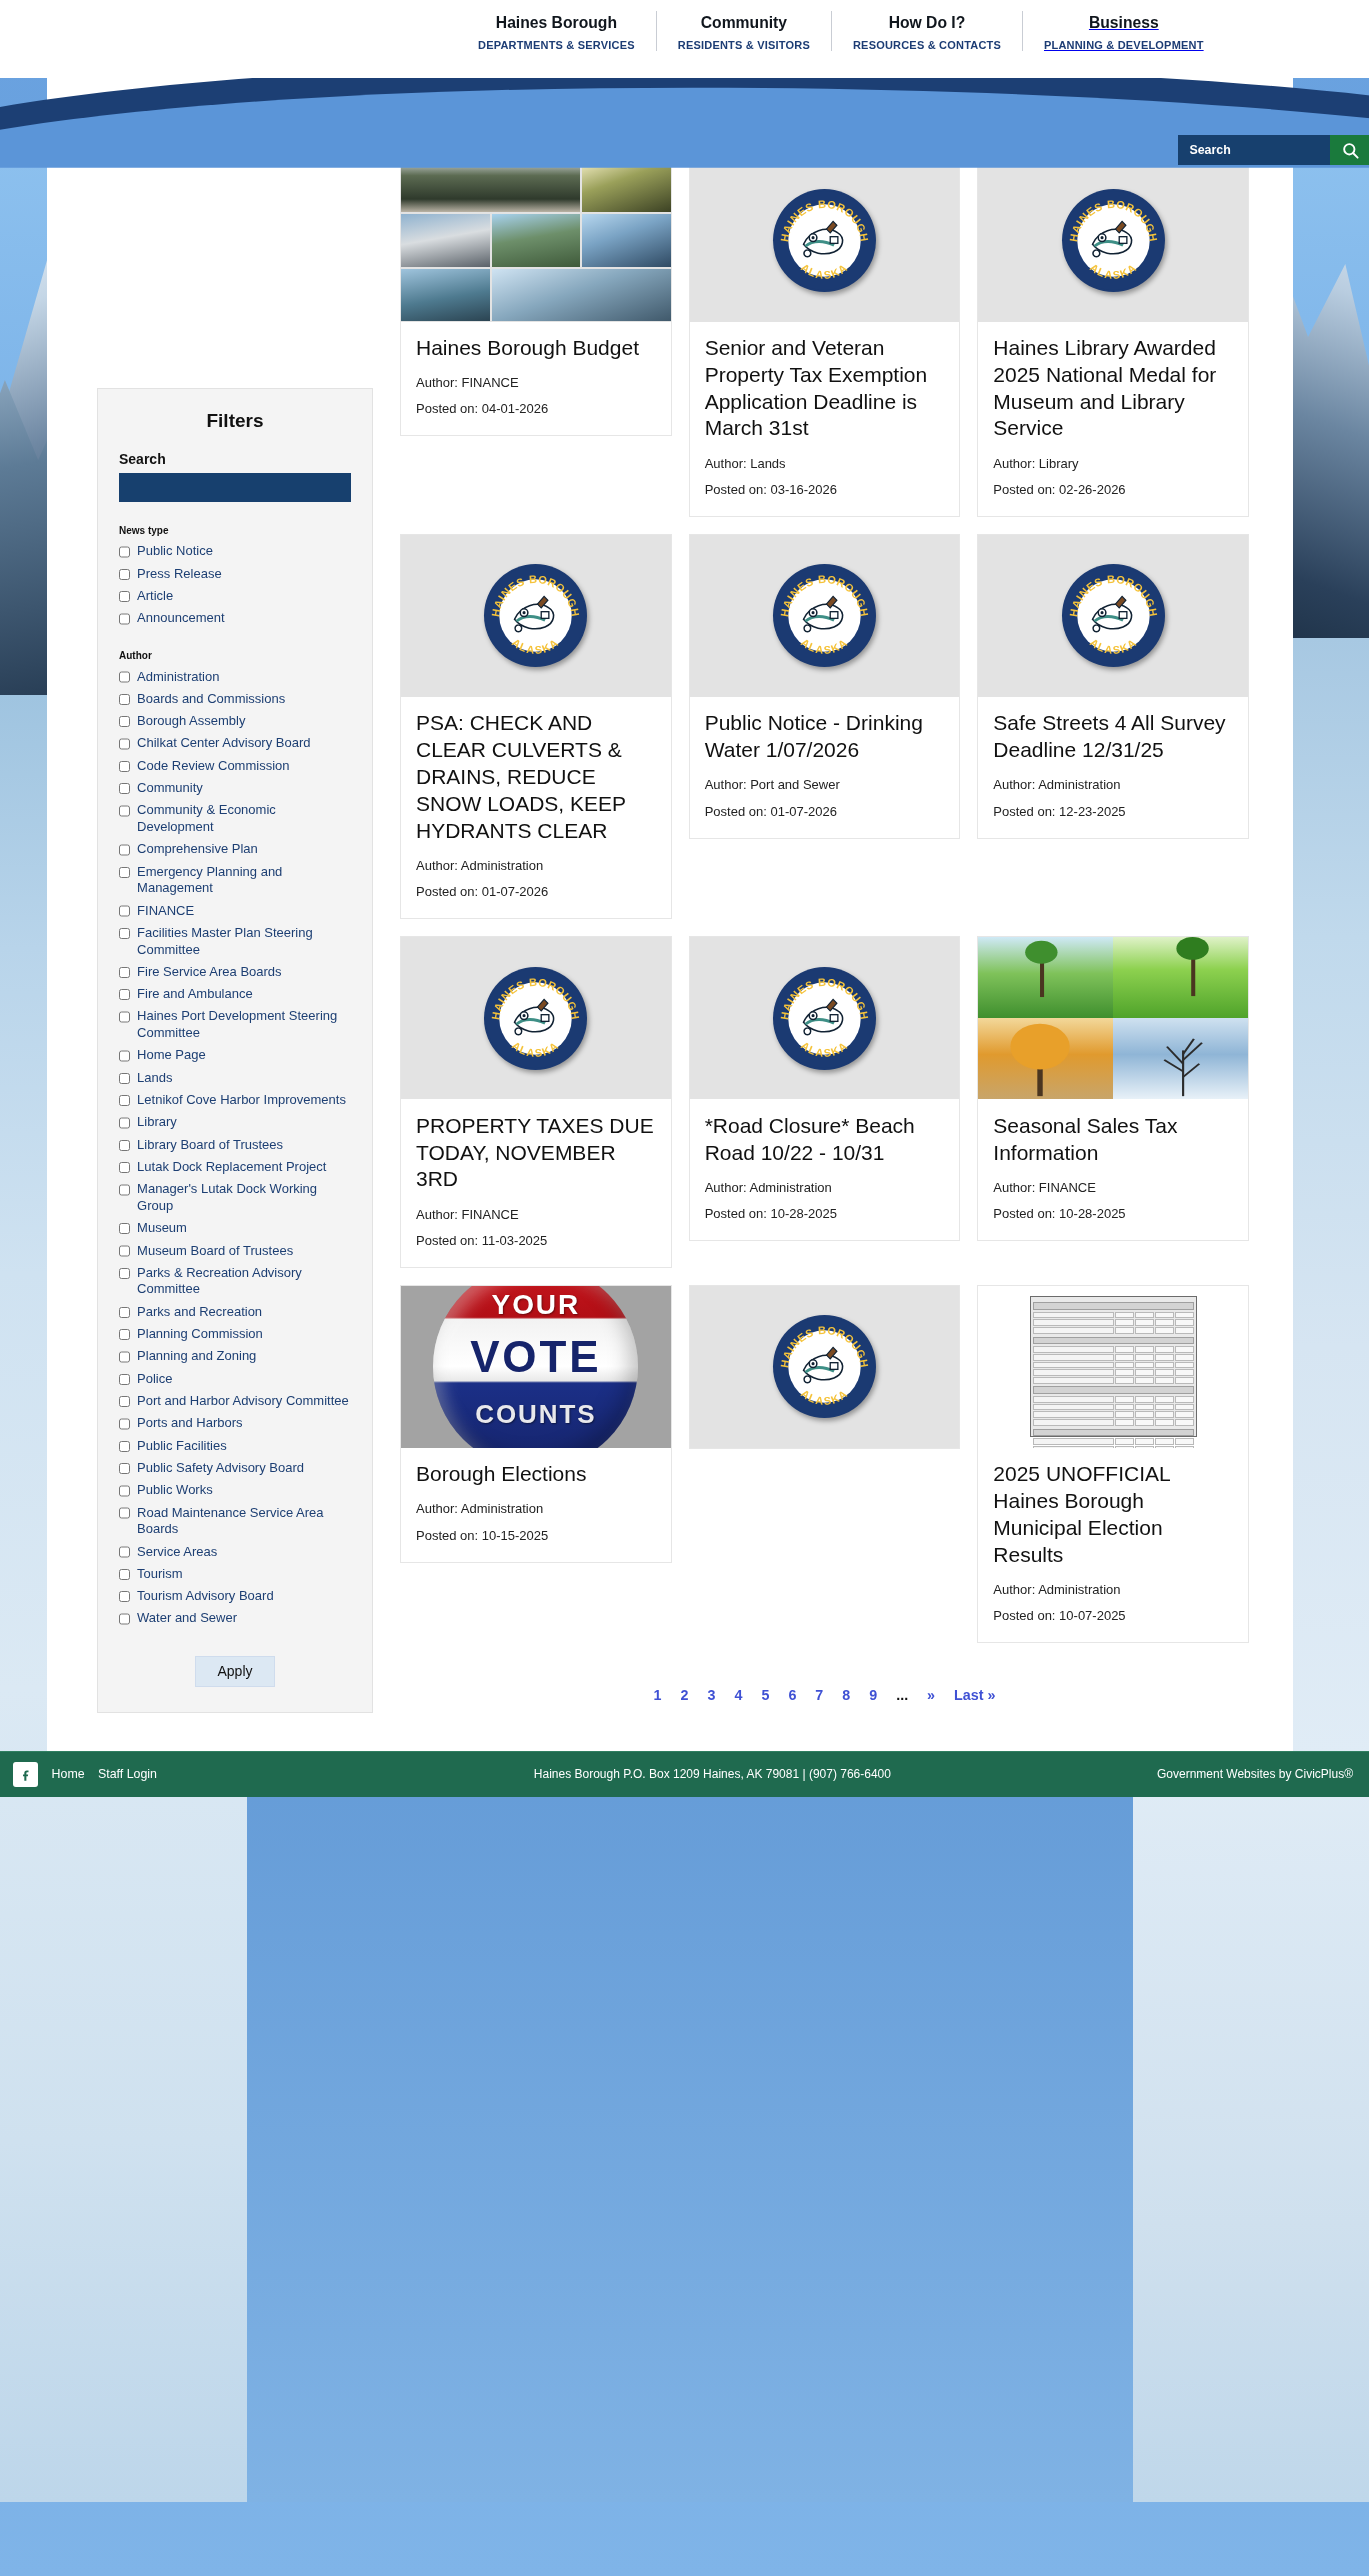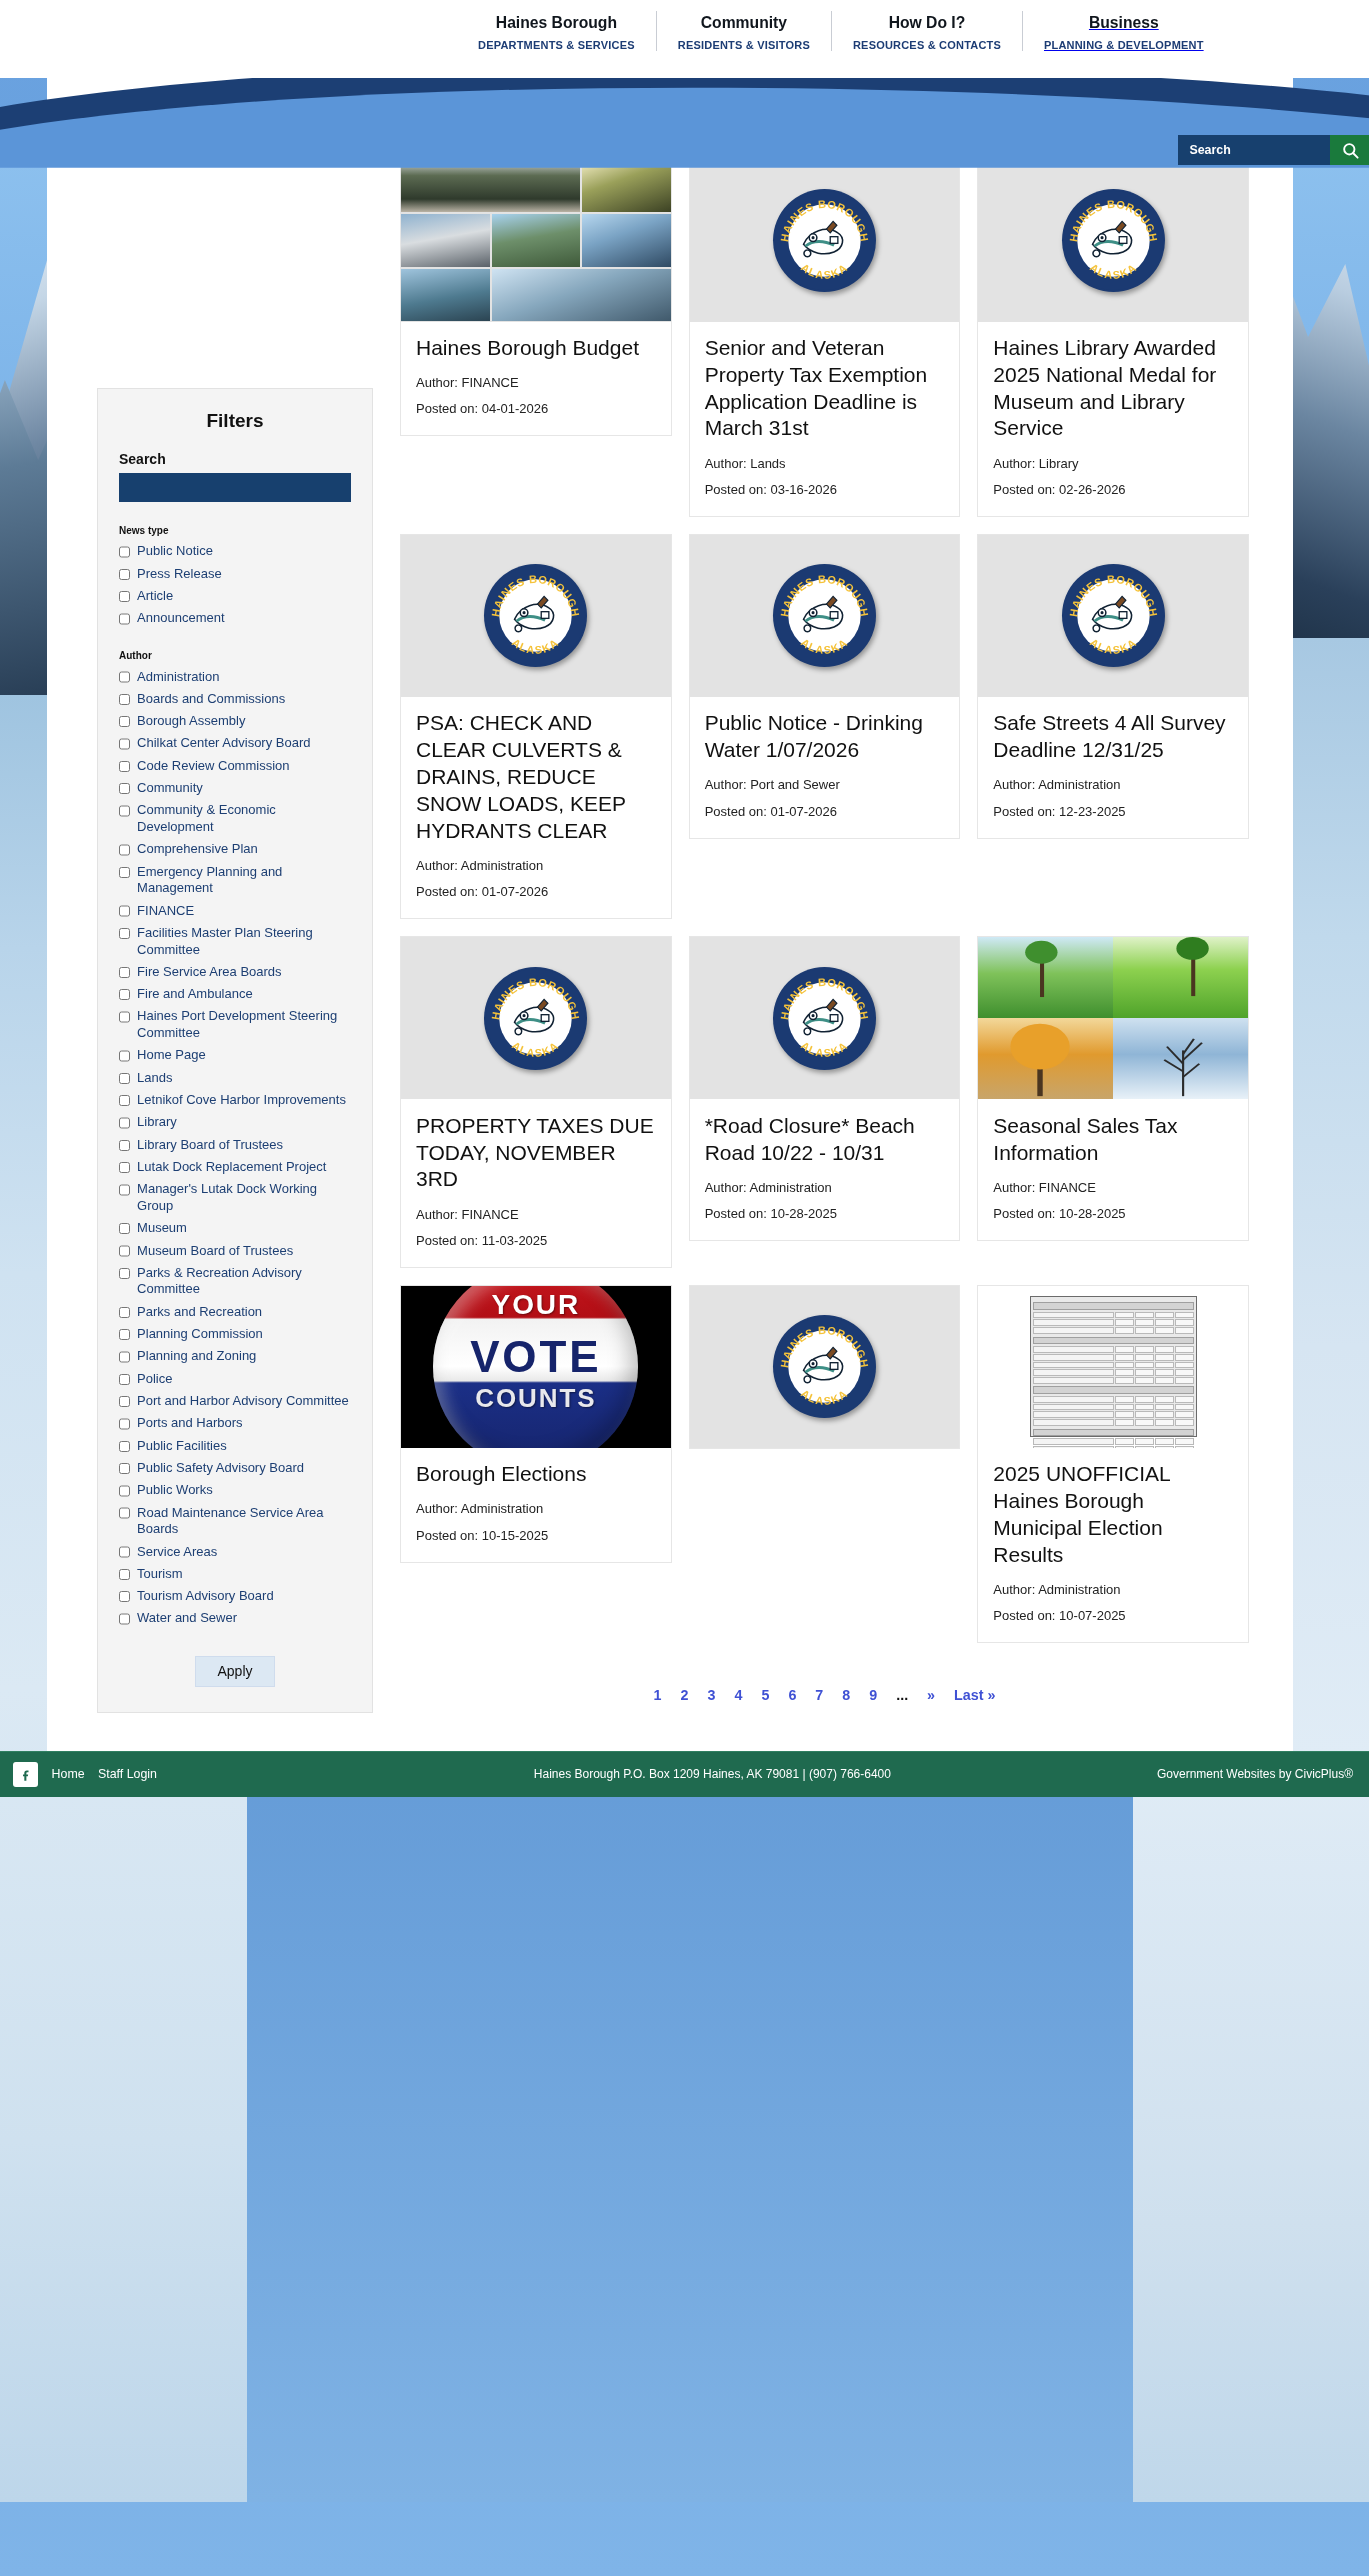--- a/index.html
+++ b/index.html
@@ -190,30 +190,30 @@
   .c7{grid-column:2/4; background:linear-gradient(160deg,#cfe3f2 0%,#86a7bd 45%,#40596b 100%);}
 
   
   .seasons{width:100%; height:100%; display:grid; grid-template-columns:1fr 1fr; grid-template-rows:1fr 1fr;}
   .s-spring{background:linear-gradient(180deg,#cfe9f6 0%,#7fc25a 45%,#3f8f2e 100%);}
   .s-summer{background:linear-gradient(180deg,#dff2c8 0%,#8dd14f 40%,#4fa32a 100%);}
   .s-fall{background:linear-gradient(180deg,#f3d89a 0%,#e09a2e 45%,#c8a56a 100%);}
   .s-winter{background:linear-gradient(180deg,#cfe1f0 0%,#8fb5d6 45%,#e8f1f8 100%);}
 
   
-  .voteart{width:100%; height:100%; position:relative; background:#000000; display:flex;align-items:center;justify-content:center;}
+  .voteart{width:100%; height:100%; position:relative; background:#a3a3a3; display:flex;align-items:center;justify-content:center;}
   .votebtn{
     width:205px; height:205px; border-radius:50%;
     background:linear-gradient(180deg,#c8161d 0%, #b20f16 26%, #f2f2f2 27%, #ffffff 50%, #e9e9e9 57%, #1b2f87 58%, #16246b 100%);
     box-shadow:inset -7.6px -9.5px 21px rgba(0,0,0,.25), inset 7.6px 7.6px 17px rgba(255,255,255,.35);
     position:relative; display:flex; flex-direction:column; align-items:center; justify-content:center;
   }
   .vote-your{position:absolute; top:25px; width:100%; text-align:center; color:#fff; font-weight:bold; font-size:28px; letter-spacing:1.9px; font-family:"Liberation Sans", sans-serif; text-shadow:1px 1px 1.9px rgba(0,0,0,.4);}
   .vote-vote{position:absolute; top:68px; width:100%; text-align:center; color:#16246b; font-weight:bold; font-size:44px; letter-spacing:2.9px; font-family:"Liberation Sans", sans-serif;}
-  .vote-counts{position:absolute; top:119px; width:100%; text-align:center; color:#e8e8ec; font-weight:bold; font-size:26px; letter-spacing:1.9px; font-family:"Liberation Sans", sans-serif; text-shadow:1px 1px 1.9px rgba(0,0,0,.45);}
+  .vote-counts{position:absolute; top:135px; width:100%; text-align:center; color:#e8e8ec; font-weight:bold; font-size:26px; letter-spacing:1.9px; font-family:"Liberation Sans", sans-serif; text-shadow:1px 1px 1.9px rgba(0,0,0,.45);}
 
   
   .resultart{width:100%;height:100%;background:#fff;display:flex;align-items:center;justify-content:center;}
   .resulttable{width:167px;height:141px;border:1px solid #6b6b6b;background:#e9e9e9;padding:1.9px;}
   .rt-row{display:flex; height:6.7px; margin-bottom:1px;}
   .rt-label{flex:1 1 auto;background:#f4f4f4;border:1px solid #b9b9b9;}
   .rt-cell{width:19px;background:#f8f8f8;border:1px solid #b9b9b9;margin-left:1px;}
   .rt-sec{height:7.6px;background:#d3d3d3;border:1px solid #9f9f9f;margin:2.9px 0 1.9px 0;}
 
   

